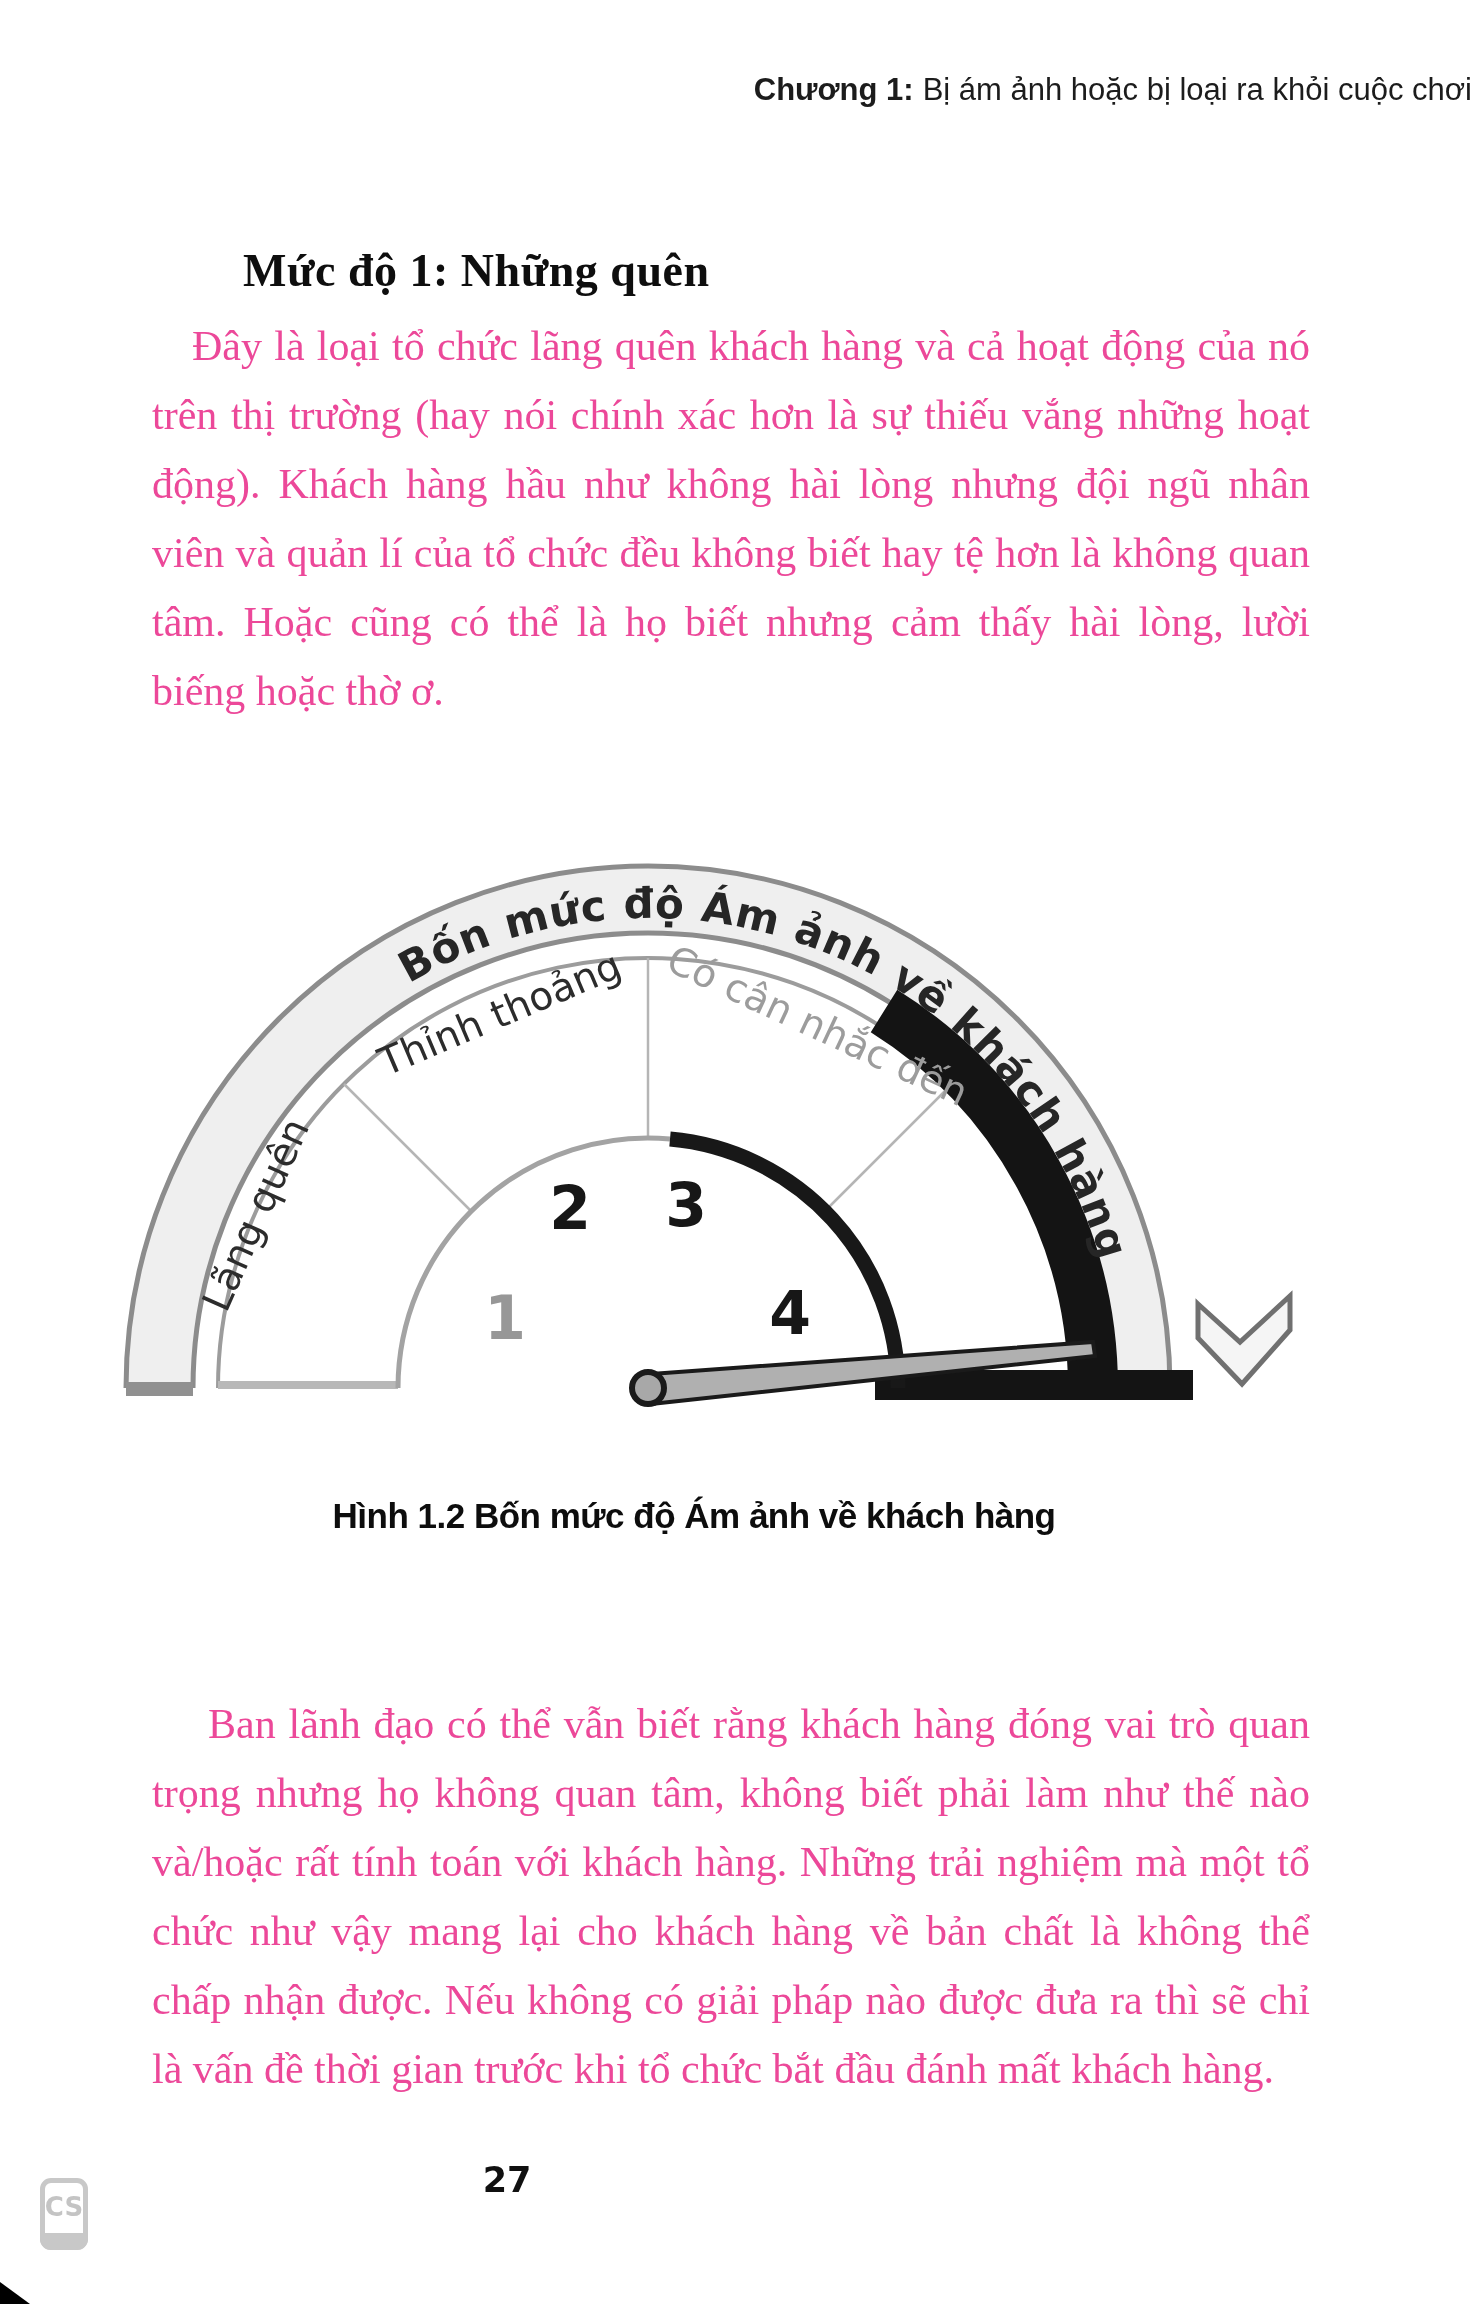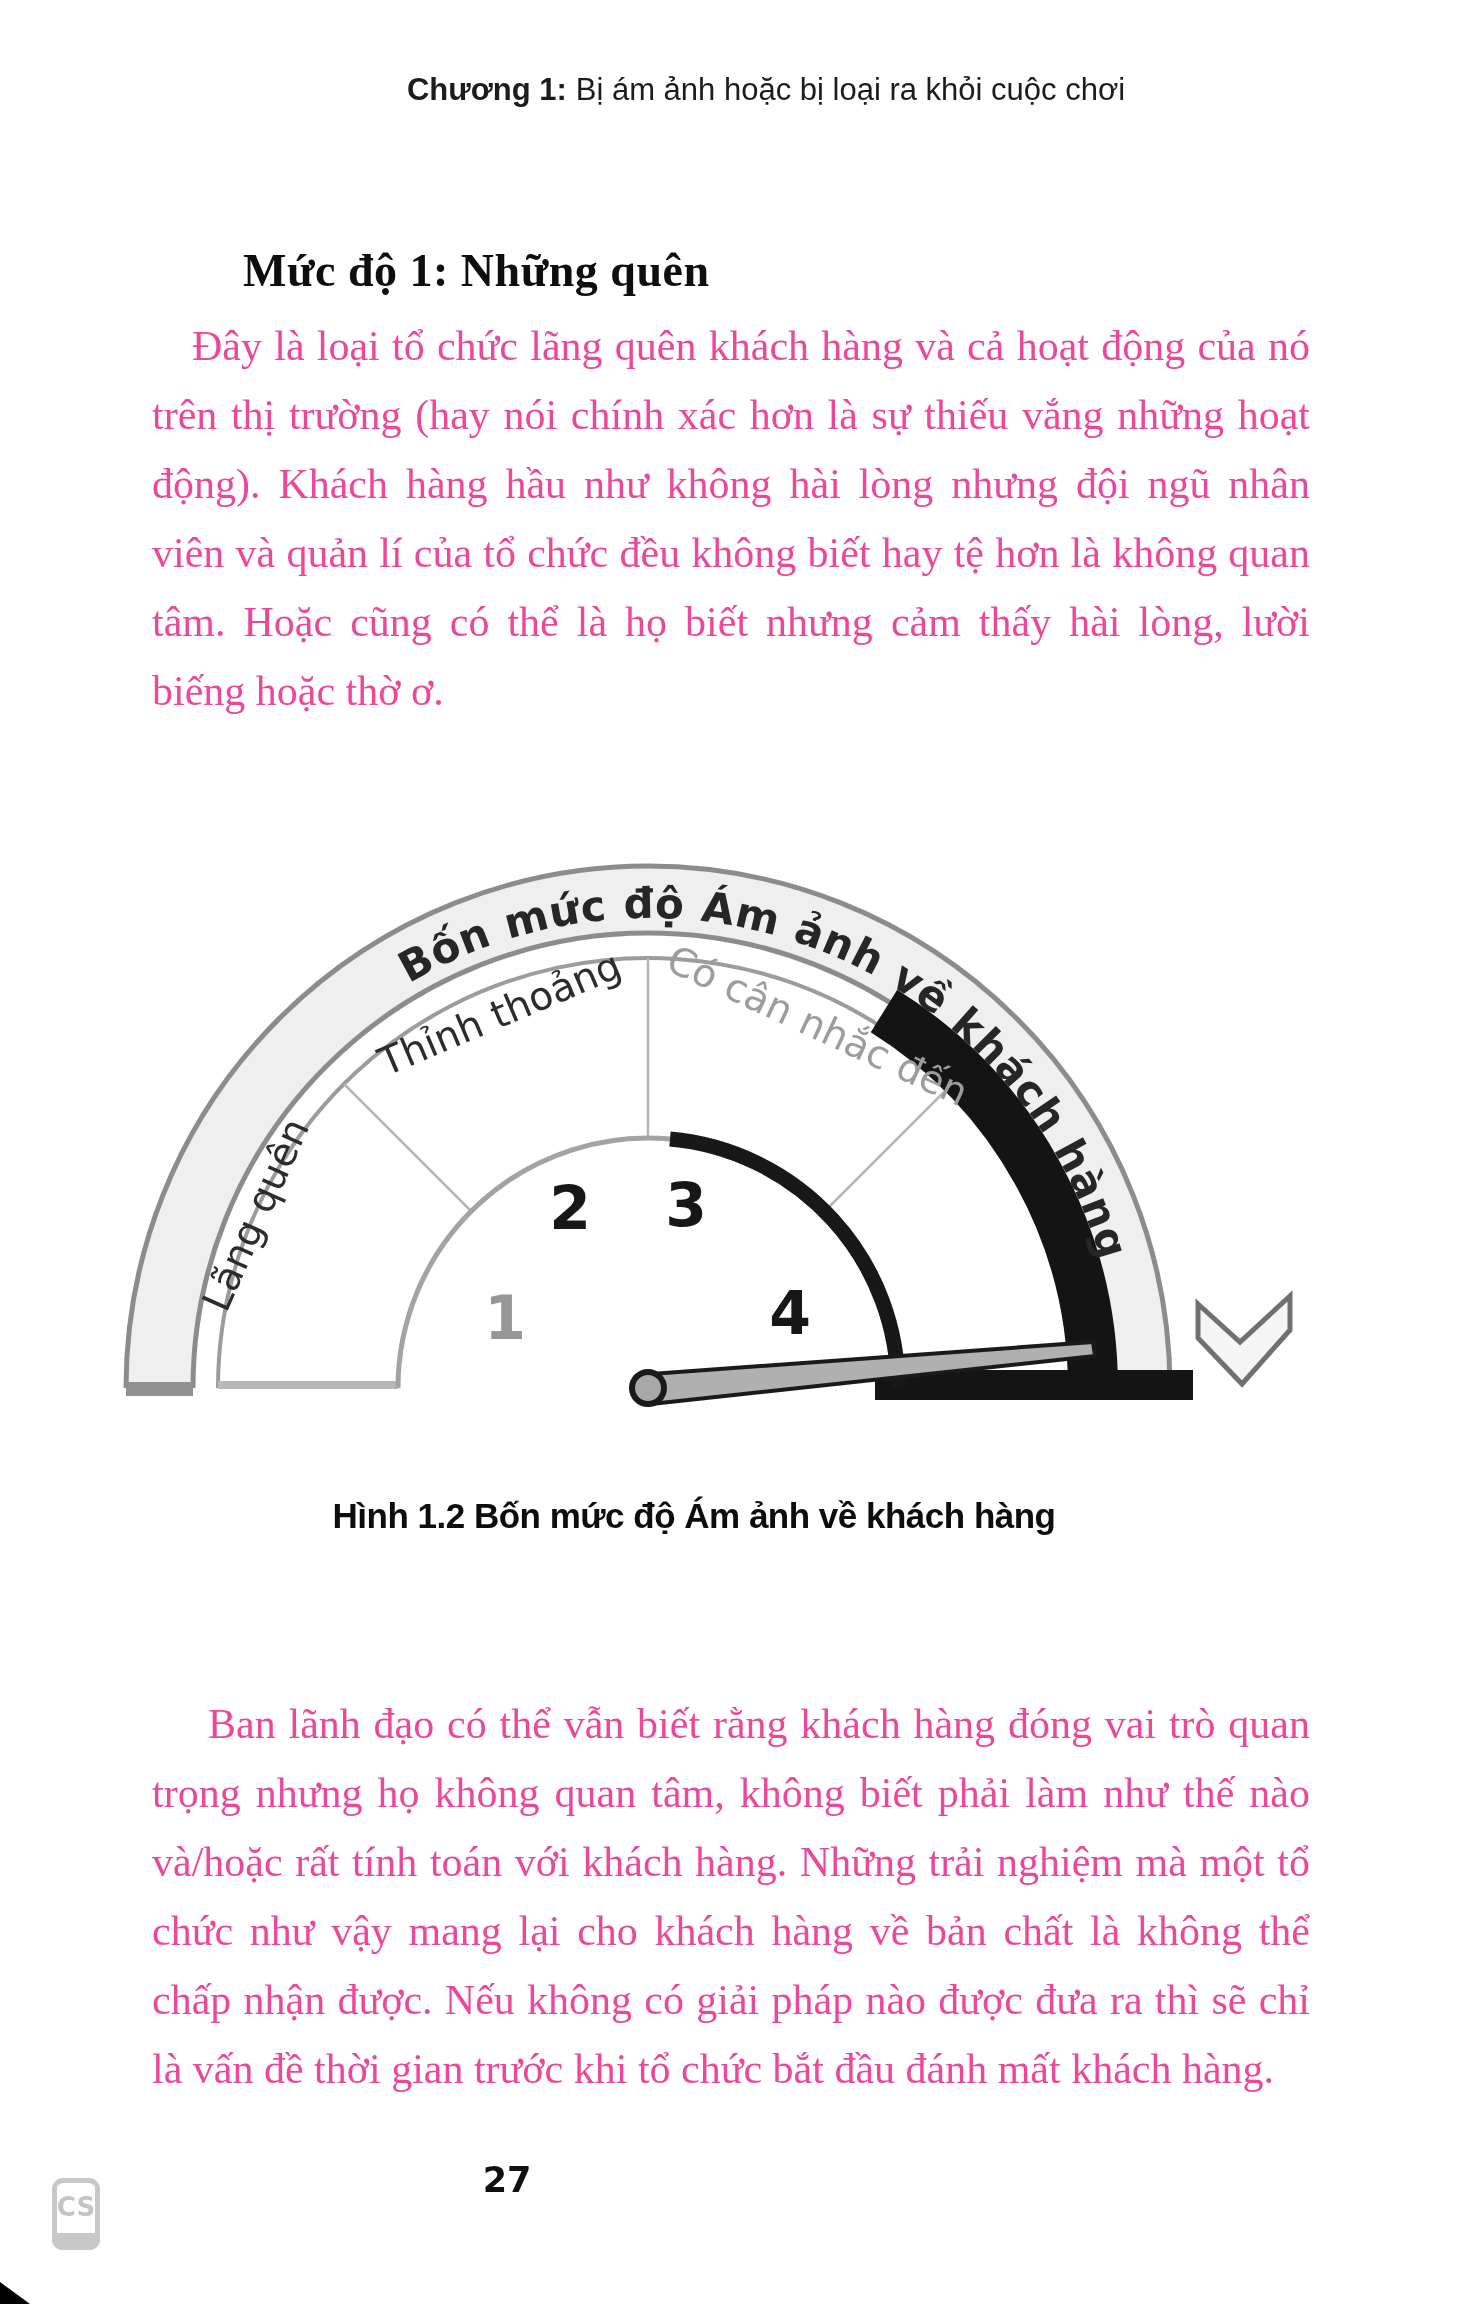--- a/index.html
+++ b/index.html
@@ -3,21 +3,21 @@
 <meta charset="utf-8">
 <style>
   html,body { margin:0; padding:0; background:#e9e9e9; }
   .page {
     position:relative; width:1472px; height:2304px; margin:0 auto;
     background:#ffffff; overflow:hidden;
     font-family:"Liberation Serif","DejaVu Serif",serif; color:#141414;
   }
   .running-header {
     position:absolute; top:72px; left:0; width:100%; box-sizing:border-box;
-    padding-left:60px; text-align:center;
+    padding-left:60px; text-align:right;
     font-family:"Liberation Sans","DejaVu Sans",sans-serif;
     font-size:31px; color:#1c1c1c; white-space:nowrap;
   }
   .running-header .chap { font-weight:700; }
   .running-header .rest { margin-left:9px; font-weight:400; }
   .section-heading {
     position:absolute; top:244px; left:243px;
     font-size:46px; font-weight:700; color:#0e0e0e; letter-spacing:0.5px;
   }
   .para {
@@ -44,21 +44,21 @@
   .figure-caption {
     position:absolute; top:1496px; left:0; width:100%;
     text-align:center; transform:translateX(-42px);
     font-family:"Liberation Sans","DejaVu Sans",sans-serif;
     font-weight:700; font-size:35px; letter-spacing:-0.5px; color:#0d0d0d;
   }
   .page-number {
     position:absolute; top:2160px; left:452px; width:110px; text-align:center;
     font-family:"DejaVu Sans",sans-serif; font-size:35px; font-weight:600; color:#101010;
   }
-  .watermark { position:absolute; top:2178px; left:52px; display:flex; align-items:center; }
+  .watermark { position:absolute; top:2178px; left:40px; display:flex; align-items:center; }
   .cs-logo {
     position:relative; width:48px; height:72px; box-sizing:border-box;
     border:5px solid #c8c8c8; border-radius:11px;
     display:flex; align-items:center; justify-content:center; padding-bottom:14px;
     font-family:"DejaVu Sans",sans-serif; font-weight:700; font-size:26px; color:#c4c4c4;
   }
   .cs-logo::after {
     content:""; position:absolute; left:-5px; right:-5px; bottom:-5px; height:17px;
     background:#c8c8c8; border-radius:0 0 11px 11px;
   }

